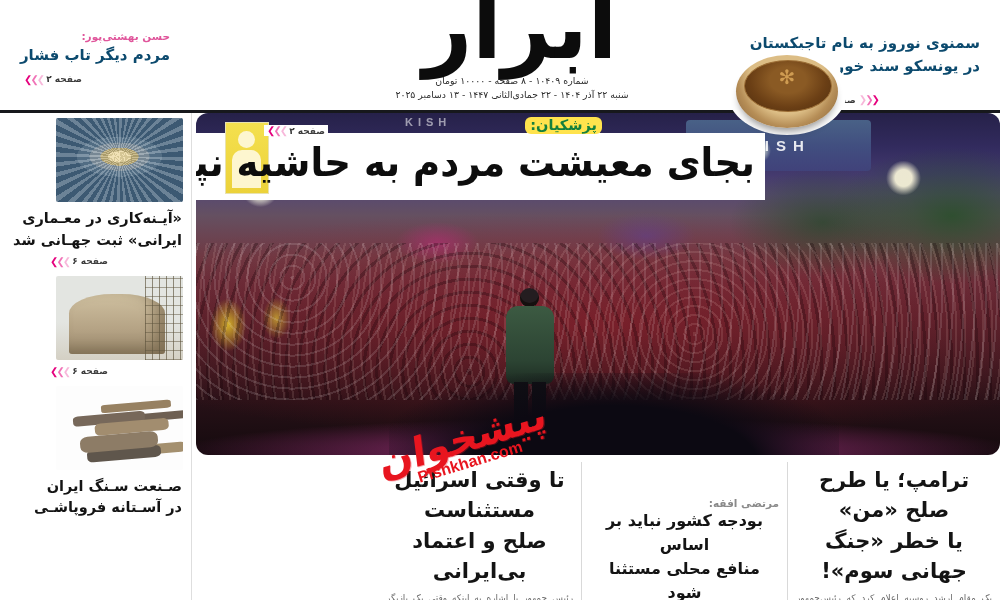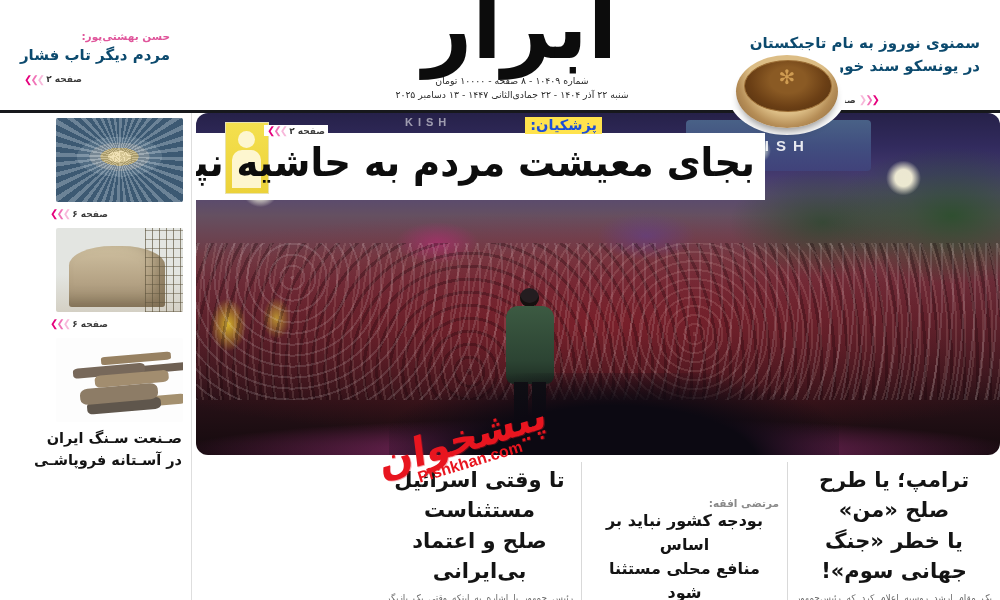--- a/index.html
+++ b/index.html
@@ -96,22 +96,22 @@
   .kish2{position:absolute;left:26%;top:1%;color:rgba(255,255,255,.55);font-weight:bold;font-size:11px;letter-spacing:5px;font-family:"Liberation Sans",sans-serif;}
   .runner{position:absolute;left:308px;top:175px;width:52px;height:135px;}
   .runner .head{position:absolute;left:16px;top:0;width:19px;height:19px;border-radius:50%;background:#241d20;box-shadow:inset 0 -4px 0 #15100f;}
   .runner .torso{position:absolute;left:2px;top:18px;width:48px;height:78px;border-radius:12px 12px 8px 8px;
     background:linear-gradient(180deg,#3c5a42,#2c4433 70%,#1d2c22);}
   .runner .legs{position:absolute;left:10px;top:94px;width:32px;height:40px;background:linear-gradient(90deg,#101014 45%,transparent 45% 55%,#101014 55%);}
   
   .strip{position:absolute;left:0;top:20px;width:569px;height:67px;background:#fff;z-index:4;}
   .strip .big{position:absolute;left:8px;right:10px;top:8px;font-size:37px;font-weight:bold;color:#0d0d0d;
     text-align:center;white-space:nowrap;transform:scaleY(1.05);}
-  .strip .kick{position:absolute;right:163px;top:-16px;background:#ffe34d;color:#1d4ed8;
-    font-size:14.5px;font-weight:bold;padding:0 5px 1px;}
+  .strip .kick{position:absolute;right:163px;top:-16px;background:#ffe34d;color:#15803d;
+    font-size:14.5px;font-weight:bold;padding:0 5px 1px;border-radius:6px;}
   .strip .marker{position:absolute;left:68px;top:-8px;background:#fff;padding:0 3px;}
   .portrait{position:absolute;left:29px;top:-11px;width:42px;height:70px;
     background:linear-gradient(180deg,#f4e04e,#ecd23a);border:1px solid #e8e2b0;}
   .portrait::before{content:"";position:absolute;left:12px;top:8px;width:17px;height:17px;border-radius:50%;background:#fdf6cf;}
   .portrait::after{content:"";position:absolute;left:6px;top:27px;width:29px;height:38px;border-radius:10px 10px 0 0;background:#fdf6cf;}
   
   .bottom{position:absolute;left:196px;right:0;top:462px;bottom:0;display:flex;direction:rtl;z-index:3;overflow:hidden;}
   .col{padding:3px 8px 0;box-sizing:border-box;}
   .col + .col{border-right:1px solid #d9d9d9;}
   .col-d{width:178px;}
@@ -177,20 +177,24 @@
   <div class="star">✻</div>
 </div>
 
 <div class="hdr-divider"></div>
 <div class="sidebar-sep"></div>
 
 <div class="sidebar">
 
   <div class="sb-item">
     <div class="sb-img img-mirror"></div>
+    <div class="sb-hl">
+      <span>«آیـنه‌کاری در معـماری</span><br>
+      <span>ایرانی» ثبت جهـانی شد</span>
+    </div>
     <div class="sb-marker">
       <span class="chev">
           <i>❮</i>
           <i>❮</i>
           <i>❮</i>
         </span>
       <span>صفحه ۶</span>
     </div>
   </div>
 

